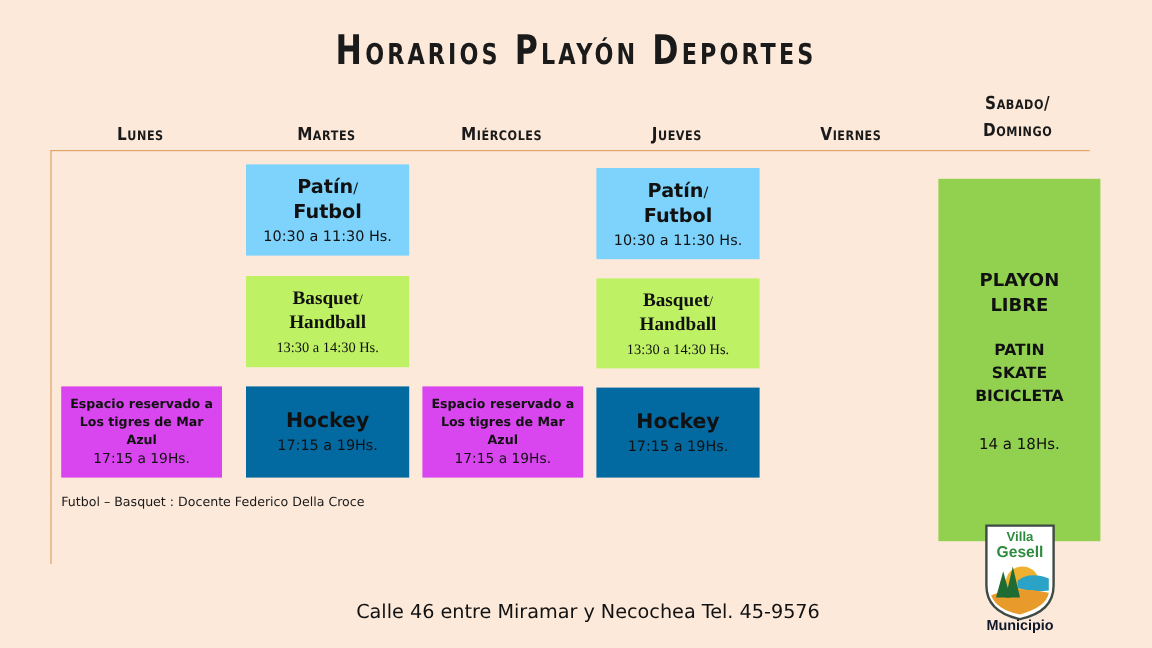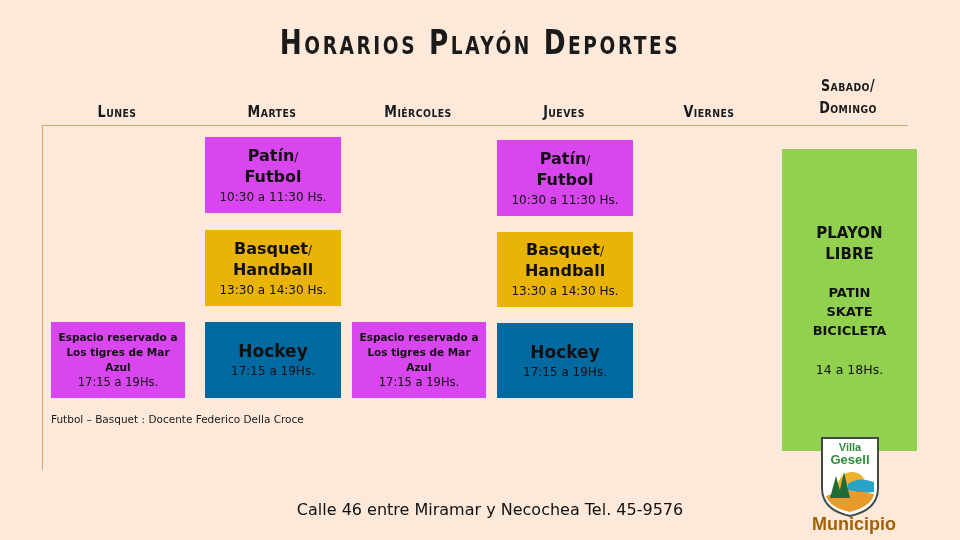--- a/index.html
+++ b/index.html
@@ -19,22 +19,22 @@
     position:absolute; font-weight:bold; font-size:15px; font-variant:small-caps;
     letter-spacing:0.5px; color:#1a1a1a; text-align:center; width:130px;
     transform:scaleX(0.85);
   }
   .hline { position:absolute; left:42px; top:125px; width:866px; height:1px; background:#e0a36a; }
   .vline { position:absolute; left:42px; top:125px; width:1px; height:345px; background:#e0a36a; }
   .box {
     position:absolute; box-sizing:border-box; text-align:center;
     display:flex; flex-direction:column; justify-content:center; align-items:center;
   }
-  .orange { background:#d946ef; }
-  .green  { background:#eab308; }
+  .orange { background:#7dd3fc; }
+  .green  { background:#bef264;font-family:Liberation Serif, serif; }
   .teal   { background:#0369a1; }
   .yellow { background:#d946ef; }
   .lime   { background:#92d050; }
   .act { font-weight:bold; font-size:16px; line-height:20px; }
   .act .slash { font-weight:normal; font-size:12px; }
   .time { font-size:12px; line-height:16px; margin-top:2px; }
   .res { font-weight:bold; font-size:10.5px; line-height:15px; }
   .res-time { font-size:11.5px; line-height:15px; }
   .big { font-weight:bold; font-size:15px; line-height:21px; }
   .mid { font-weight:bold; font-size:13px; line-height:19px; }
@@ -121,14 +121,14 @@
   <svg width="64" height="94" viewBox="0 0 64 94">
     <path d="M4 2 H60 V52 Q60 74 32 80 Q4 74 4 52 Z" fill="#ffffff" stroke="#3f4a45" stroke-width="2"></path>
     <text x="32" y="15" text-anchor="middle" font-family="Liberation Sans, sans-serif" font-weight="bold" font-size="11" fill="#2e8b3e">Villa</text>
     <text x="32" y="28" text-anchor="middle" font-family="Liberation Sans, sans-serif" font-weight="bold" font-size="13" fill="#2e8b3e">Gesell</text>
     <circle cx="34" cy="50" r="14" fill="#f0b030"></circle>
     <path d="M30 48 Q40 40 56 46 L56 56 Q44 58 30 54 Z" fill="#2aa3c7"></path>
     <path d="M8 60 Q28 52 56 58 Q54 70 32 76 Q12 72 8 60 Z" fill="#e89a2a"></path>
     <polygon points="12,62 18,40 24,62" fill="#1f6b34"></polygon>
     <polygon points="20,62 26,36 32,62" fill="#1f6b34"></polygon>
   </svg>
-  <div style="position:absolute;left:-6px;top:78px;width:76px;text-align:center;font-family:'Liberation Sans',sans-serif;font-weight:bold;font-size:18px;color:#a16207;">Municipio</div>
+  <div style="position:absolute;left:-6px;top:78px;width:76px;text-align:center;font-family:'Liberation Sans',sans-serif;font-weight:bold;font-size:12px;color:#0f172a;">Municipio</div>
 </div>
 
 </body></html>

